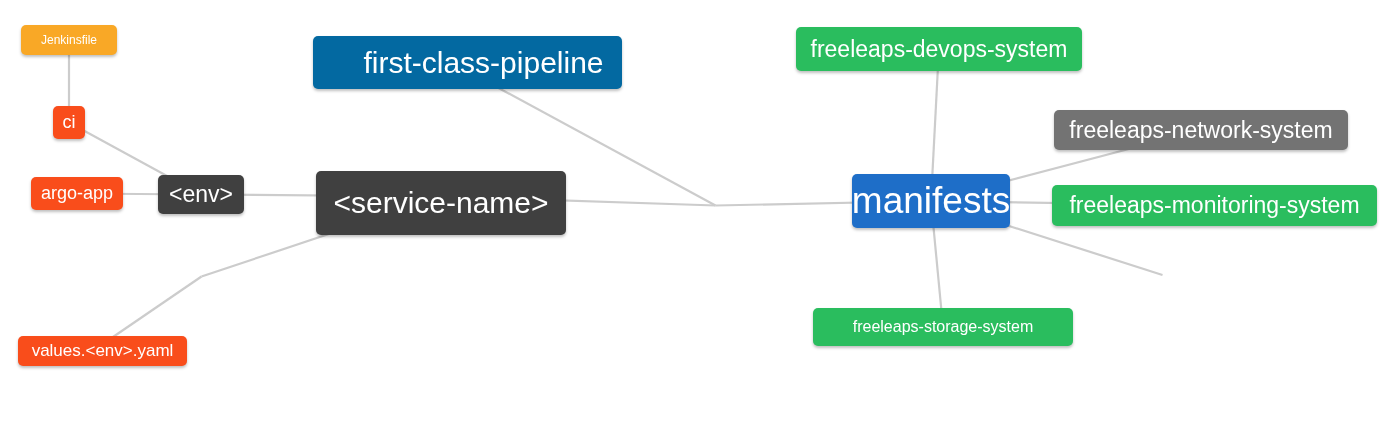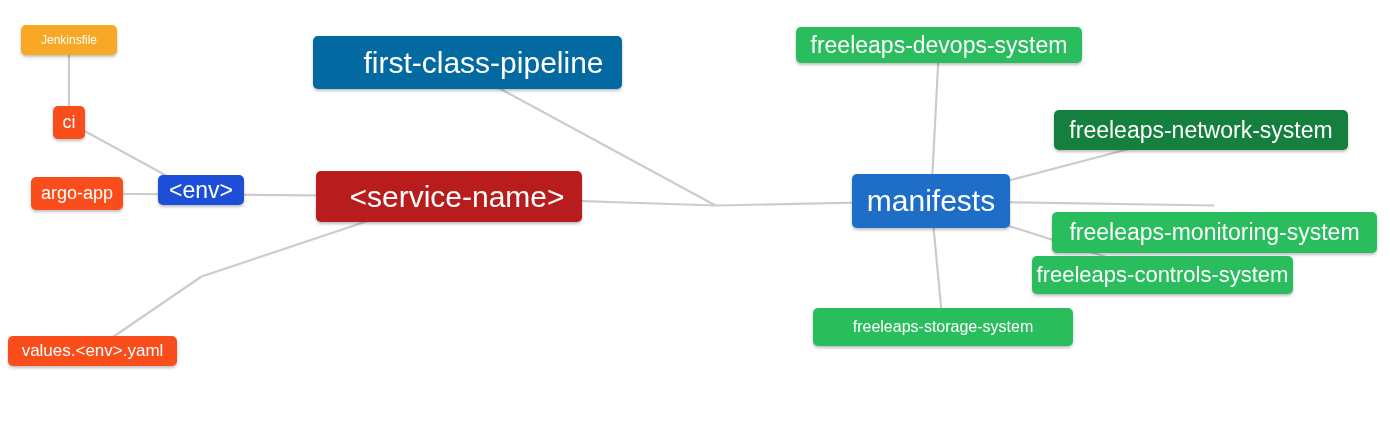--- a/index.html
+++ b/index.html
@@ -54,26 +54,25 @@
     <line class="edge" x1="69" y1="122.5" x2="69" y2="40" stroke="#cccccc"></line>
     <line class="edge" x1="201.5" y1="276.5" x2="92.5" y2="351" stroke="#cccccc"></line>
     <line class="edge" x1="931" y1="201" x2="939" y2="47" stroke="#cccccc"></line>
     <line class="edge" x1="931" y1="201" x2="1201" y2="130" stroke="#cccccc"></line>
     <line class="edge" x1="931" y1="201" x2="1214.5" y2="205.5" stroke="#cccccc"></line>
     <line class="edge" x1="931" y1="201" x2="1162.5" y2="275" stroke="#cccccc"></line>
     <line class="edge" x1="931" y1="201" x2="943" y2="327" stroke="#cccccc"></line>
   </svg>
 
   <div class="node" style="left: 313px; top: 36px; width: 277px; height: 53px; font-size: 30px; background: #0369a1; padding-left: 32px;">first-class-pipeline</div>
-  <div class="node" style="left: 316px; top: 171px; width: 250px; height: 51px; font-size: 30px; background: #b91c1c; padding-left: 16px;">&lt;service-name&gt;</div>
-  <div class="node" style="left: 158px; top: 175px; width: 86px; height: 30px; font-size: 23px; background: #1d4ed8;">&lt;env&gt;</div>
+  <div class="node" style="left: 316px; top: 171px; width: 250px; height: 64px; font-size: 30px; background: #404040;">&lt;service-name&gt;</div>
+  <div class="node" style="left: 158px; top: 175px; width: 86px; height: 39px; font-size: 23px; background: #404040;">&lt;env&gt;</div>
   <div class="node" style="left: 53px; top: 106px; width: 32px; height: 33px; font-size: 18px; background: rgb(249, 77, 27);">ci</div>
   <div class="node" style="left: 21px; top: 25px; width: 96px; height: 30px; font-size: 12px; background: rgb(249, 168, 38);">Jenkinsfile</div>
   <div class="node" style="left: 31px; top: 177px; width: 92px; height: 33px; font-size: 18px; background: rgb(249, 77, 27);">argo-app</div>
-  <div class="node" style="left: 8px; top: 336px; width: 169px; height: 30px; font-size: 17px; background: rgb(249, 77, 27);">values.&lt;env&gt;.yaml</div>
-  <div class="node" style="left: 852px; top: 174px; width: 158px; height: 54px; font-size: 30px; background: rgb(30, 110, 200);">manifests</div>
-  <div class="node" style="left: 796px; top: 27px; width: 286px; height: 36px; font-size: 23px; background: rgb(42, 189, 94);">freeleaps-devops-system</div>
-  <div class="node" style="left: 1054px; top: 110px; width: 294px; height: 40px; font-size: 23px; background: #15803d;">freeleaps-network-system</div>
-  <div class="node" style="left: 1052px; top: 185px; width: 325px; height: 41px; font-size: 23px; background: rgb(42, 189, 94); margin-top: 27px;">freeleaps-monitoring-system</div>
-  <div class="node" style="left: 1032px; top: 256px; width: 261px; height: 38px; font-size: 22px; background: rgb(42, 189, 94);">freeleaps-controls-system</div>
+  <div class="node" style="left: 18px; top: 336px; width: 169px; height: 30px; font-size: 17px; background: rgb(249, 77, 27);">values.&lt;env&gt;.yaml</div>
+  <div class="node" style="left: 852px; top: 174px; width: 158px; height: 54px; font-size: 37px; background: rgb(30, 110, 200);">manifests</div>
+  <div class="node" style="left: 796px; top: 27px; width: 286px; height: 44px; font-size: 23px; background: rgb(42, 189, 94);">freeleaps-devops-system</div>
+  <div class="node" style="left: 1054px; top: 110px; width: 294px; height: 40px; font-size: 23px; background: #737373;">freeleaps-network-system</div>
+  <div class="node" style="left: 1052px; top: 185px; width: 325px; height: 41px; font-size: 23px; background: rgb(42, 189, 94);">freeleaps-monitoring-system</div>
   <div class="node" style="left: 813px; top: 308px; width: 260px; height: 38px; font-size: 16px; background: rgb(42, 189, 94);">freeleaps-storage-system</div>
 
 </div>
 
 </body></html>

